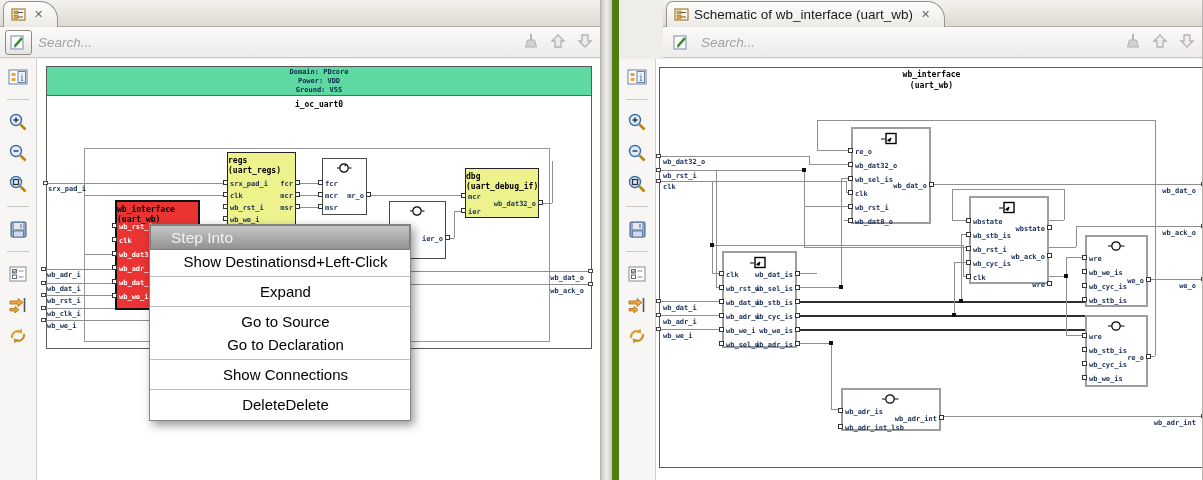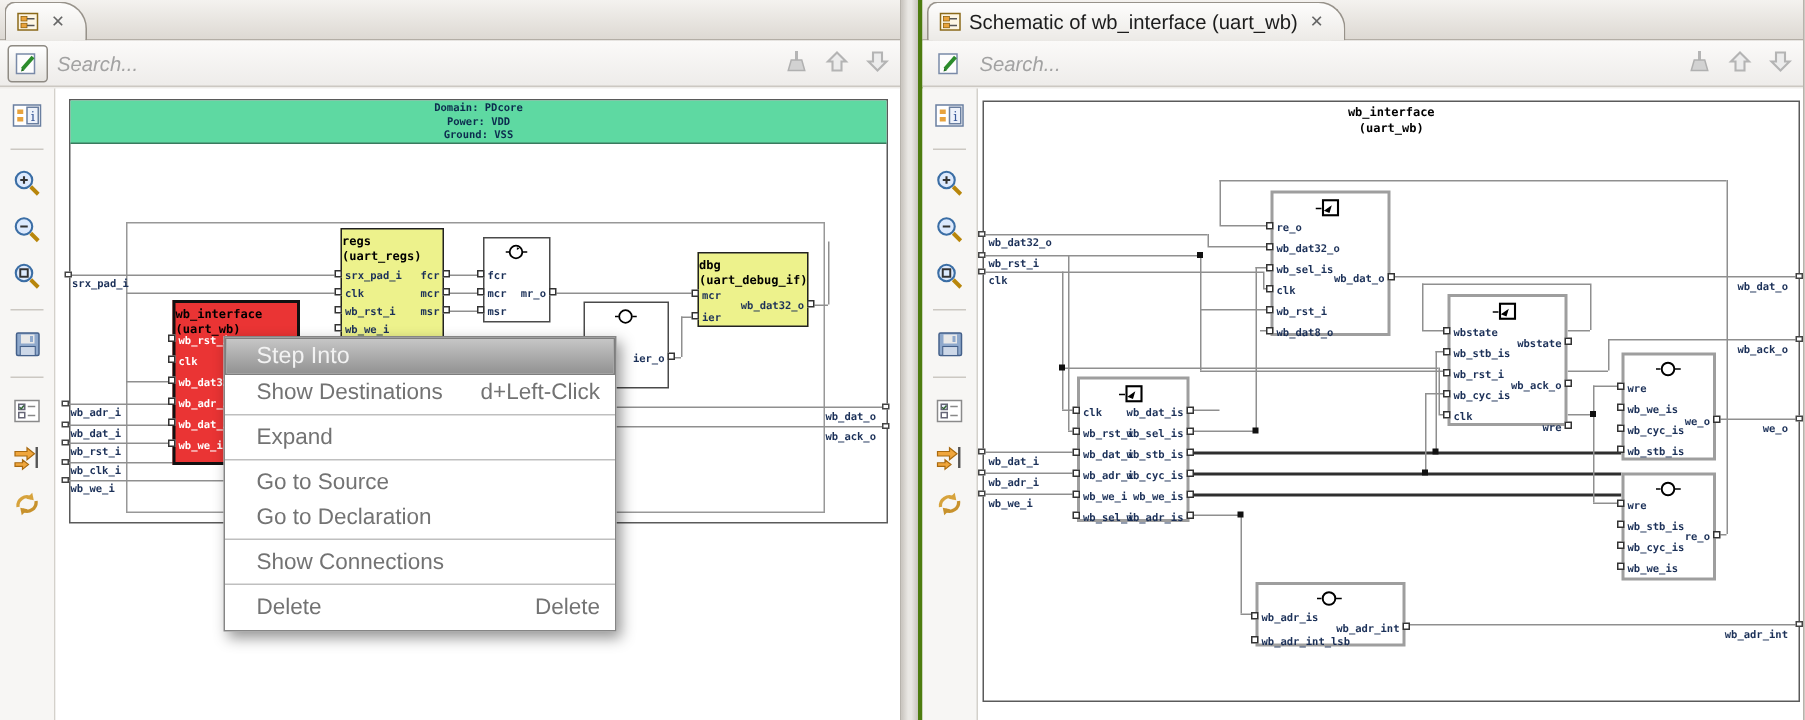--- a/index.html
+++ b/index.html
@@ -1,20 +1,20 @@
 <!DOCTYPE html>
 <html><head>
 <meta charset="utf-8">
 <style>
   * { margin:0; padding:0; box-sizing:border-box; }
   html,body { width:1203px; height:480px; overflow:hidden; background:#d8d5d0;
     font-family:"Liberation Sans",sans-serif; }
   .pane { position:absolute; top:0; height:480px; background:#efedea; }
   #pane-left { left:0; width:601px; border-right:1px solid #b7b3ac; }
-  #pane-right { left:612px; width:591px; border-left:3px solid #4d7c0f; border-right:1px solid #b7b3ac; }
+  #pane-right { left:612px; width:591px; border-left:7px solid #4d7c0f; border-right:1px solid #b7b3ac;padding-left:44px; }
   .divider { position:absolute; left:601px; top:0; width:11px; height:480px;
     background:linear-gradient(90deg,#c9c5bf,#e9e7e3 40%,#e9e7e3 60%,#c9c5bf); }
   
   .tabbar { position:relative; height:27px; background:linear-gradient(#f4f2ef,#ddd9d3);
     border-bottom:1px solid #b3aea6; }
   .tab { position:absolute; left:3px; top:1px; height:26px; display:flex; align-items:center;
     gap:5px; padding:0 14px 0 7px; background:linear-gradient(#fdfdfc,#eceae6);
     border:1px solid #97928a; border-bottom:none; border-radius:7px 18px 0 0; }
   .tab-title { font-size:13.5px; color:#1c1c1c; white-space:nowrap; }
   .tab-close { font-size:11px; color:#666; margin-left:3px; cursor:default; }
@@ -73,22 +73,22 @@
   .pm { position:absolute; width:5px; height:4px; border:1px solid #444; background:#fff; z-index:4; }
   .lbl { position:absolute; font-size:7px; line-height:8px; color:#1b3058; white-space:nowrap; z-index:2; }
   .lbl.r { text-align:right; }
   .icon-top { position:absolute; top:3px; left:50%; transform:translateX(-50%); z-index:2; }
   
   .menu { position:absolute; width:262px; background:#fff; border:1px solid #858585;
     box-shadow:3px 4px 9px rgba(0,0,0,.42); z-index:50;
     font-family:"Liberation Sans",sans-serif; font-weight:normal; padding-bottom:4px; }
   .mhead { height:25px; background:linear-gradient(#c6c6c6,#929292); border:1px solid #7e7e7e;
     color:#f2f2f2; display:flex; align-items:center; padding-left:20px; font-size:15.5px; }
-  .mi { height:23px; display:flex; align-items:center; justify-content:space-between;
-    padding:0 10px 0 21px; font-size:15px; color:#737373; }
+  .mi { height:23px; display:flex; align-items:center; justify-content:center;
+    padding:0 10px 0 21px; font-size:15px; color:#000000; }
   .msep { border-top:1px solid #bfbfbf; margin:3px 0; }
 </style>
 </head>
 <body>
 
 <div class="pane" id="pane-left">
   <div class="tabbar">
     <div class="tab">
       <svg width="15" height="15">
           <rect x="1" y="2" width="13" height="11" fill="#fdf6e4" stroke="#8a6a1a"></rect>
@@ -192,20 +192,21 @@
 
   <div class="canvas">
 
     <div class="frame" style="left:9px;top:7px;width:546px;height:283px;"></div>
     <div class="banner" style="left:10px;top:8px;width:544px;height:29px;background:#5ed9a2;">
         <div>Domain: PDcore</div>
         <div>Power: VDD</div>
         <div>Ground: VSS</div>
       </div>
     <div class="inst-title" style="left:10px;top:40px;width:544px;">
+      <div>i_oc_uart0</div>
     </div>
     <div class="looprect" style="left:47px;top:89px;width:466px;height:194px;"></div>
 
     <div class="w wh" style="left:9px;top:124px;width:181px;"></div>
     <div class="w wh" style="left:47px;top:136px;width:143px;"></div>
     <div class="w wh" style="left:259px;top:124px;width:26px;"></div>
     <div class="w wh" style="left:259px;top:136px;width:26px;"></div>
     <div class="w wh" style="left:259px;top:148px;width:26px;"></div>
     <div class="w wh" style="left:330px;top:136px;width:98px;"></div>
     <div class="w wh" style="left:502px;top:144px;width:13px;"></div>

